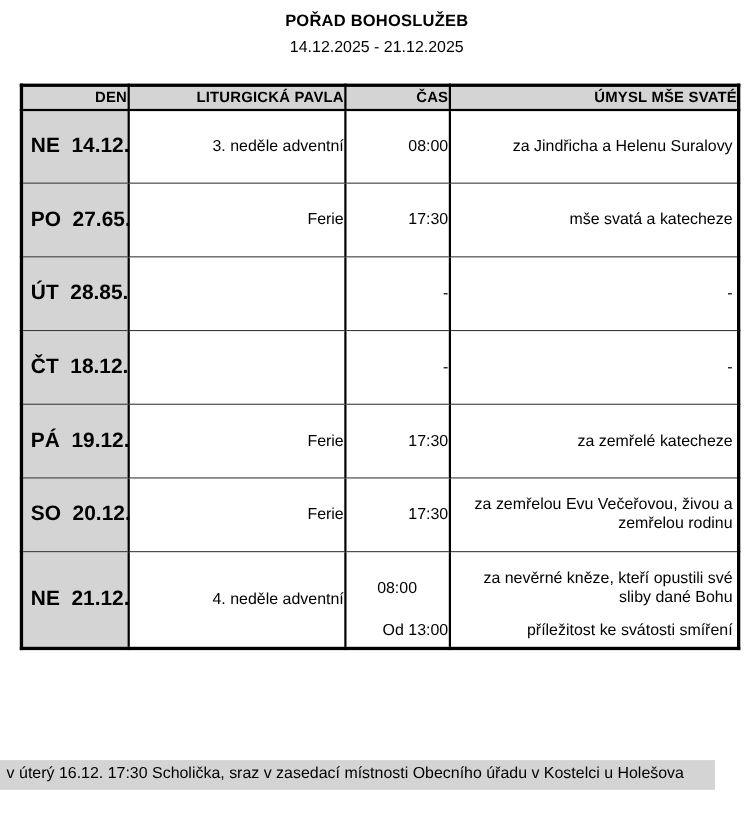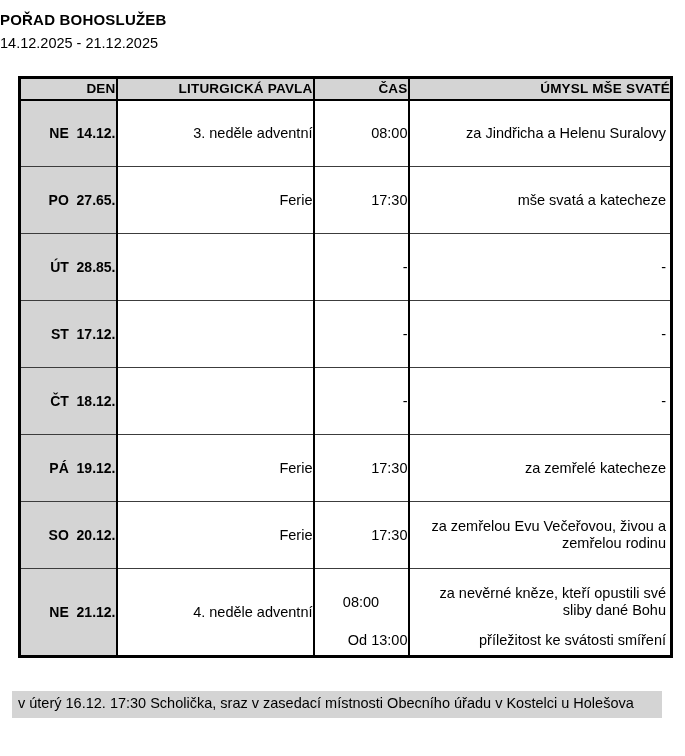--- a/index.html
+++ b/index.html
@@ -6,21 +6,21 @@
   html, body { background: #ffffff; }
   body {
     width: 685px; height: 756px;
     font-family: "Liberation Sans", "DejaVu Sans", sans-serif;
     color: #000;
     overflow: hidden;
   }
   .page { position: relative; width: 685px; height: 756px; }
 
   
-  .heading { text-align: left; padding-top: 9px; }
+  .heading { text-align: center; padding-top: 9px; }
   .heading .t1, .heading .t2 {
     font-size: 15px; font-weight: bold; line-height: 21px; letter-spacing: 0.2px;
   }
   .heading .date { font-size: 14.5px; line-height: 20px; margin-top: 3px; }
 
   
   table.schedule {
     margin: 23px 0 0 18px;
     width: 652px;
     border-collapse: collapse;
@@ -41,37 +41,37 @@
     font-size: 13.5px;
     font-weight: bold;
     letter-spacing: 0.2px;
     border-bottom: 2px solid #000;
   }
   tr.regular { height: 67px; }
   tr.last    { height: 88px; }
   td.den {
     background: #d4d4d4;
     font-weight: bold;
-    font-size: 14px;
+    font-size: 19px;
     text-align: left;
     padding-left: 7px;
     white-space: pre;
   }
   td.oslava, td.cas, td.umysl { font-size: 14.5px; line-height: 17px; margin-left: 39px; }
   td.umysl { padding: 0 4px; }
 
   
   .stack { display: flex; flex-direction: column; height: 84px; padding: 6px 0 5px; }
   .stack .top { flex: 1; display: flex; align-items: center; justify-content: center; }
   .stack .bottom { flex: 0 0 auto; padding-top: 4px; }
 
   
   .note {
     position: absolute;
-    left: 12px; top: 691px;
+    left: 0; top: 691px;
     width: 650px;
     background: #d4d4d4;
     font-size: 14.5px;
     line-height: 21px;
     padding: 2px 8px 4px 6px;
   }
 </style>
 </head>
 <body>
 
@@ -110,26 +110,20 @@
         <td class="cas">17:30</td>
         <td class="umysl">mše svatá a katecheze</td>
       </tr>
       <tr class="regular">
         <td class="den">ÚT  28.85.</td>
         <td class="oslava"></td>
         <td class="cas">-</td>
         <td class="umysl">-</td>
       </tr>
       <tr class="regular">
-        <td class="den">ST  17.12.</td>
-        <td class="oslava"></td>
-        <td class="cas">-</td>
-        <td class="umysl">-</td>
-      </tr>
-      <tr class="regular">
         <td class="den">ČT  18.12.</td>
         <td class="oslava"></td>
         <td class="cas">-</td>
         <td class="umysl">-</td>
       </tr>
       <tr class="regular">
         <td class="den">PÁ  19.12.</td>
         <td class="oslava">Ferie</td>
         <td class="cas">17:30</td>
         <td class="umysl">za zemřelé katecheze</td>

